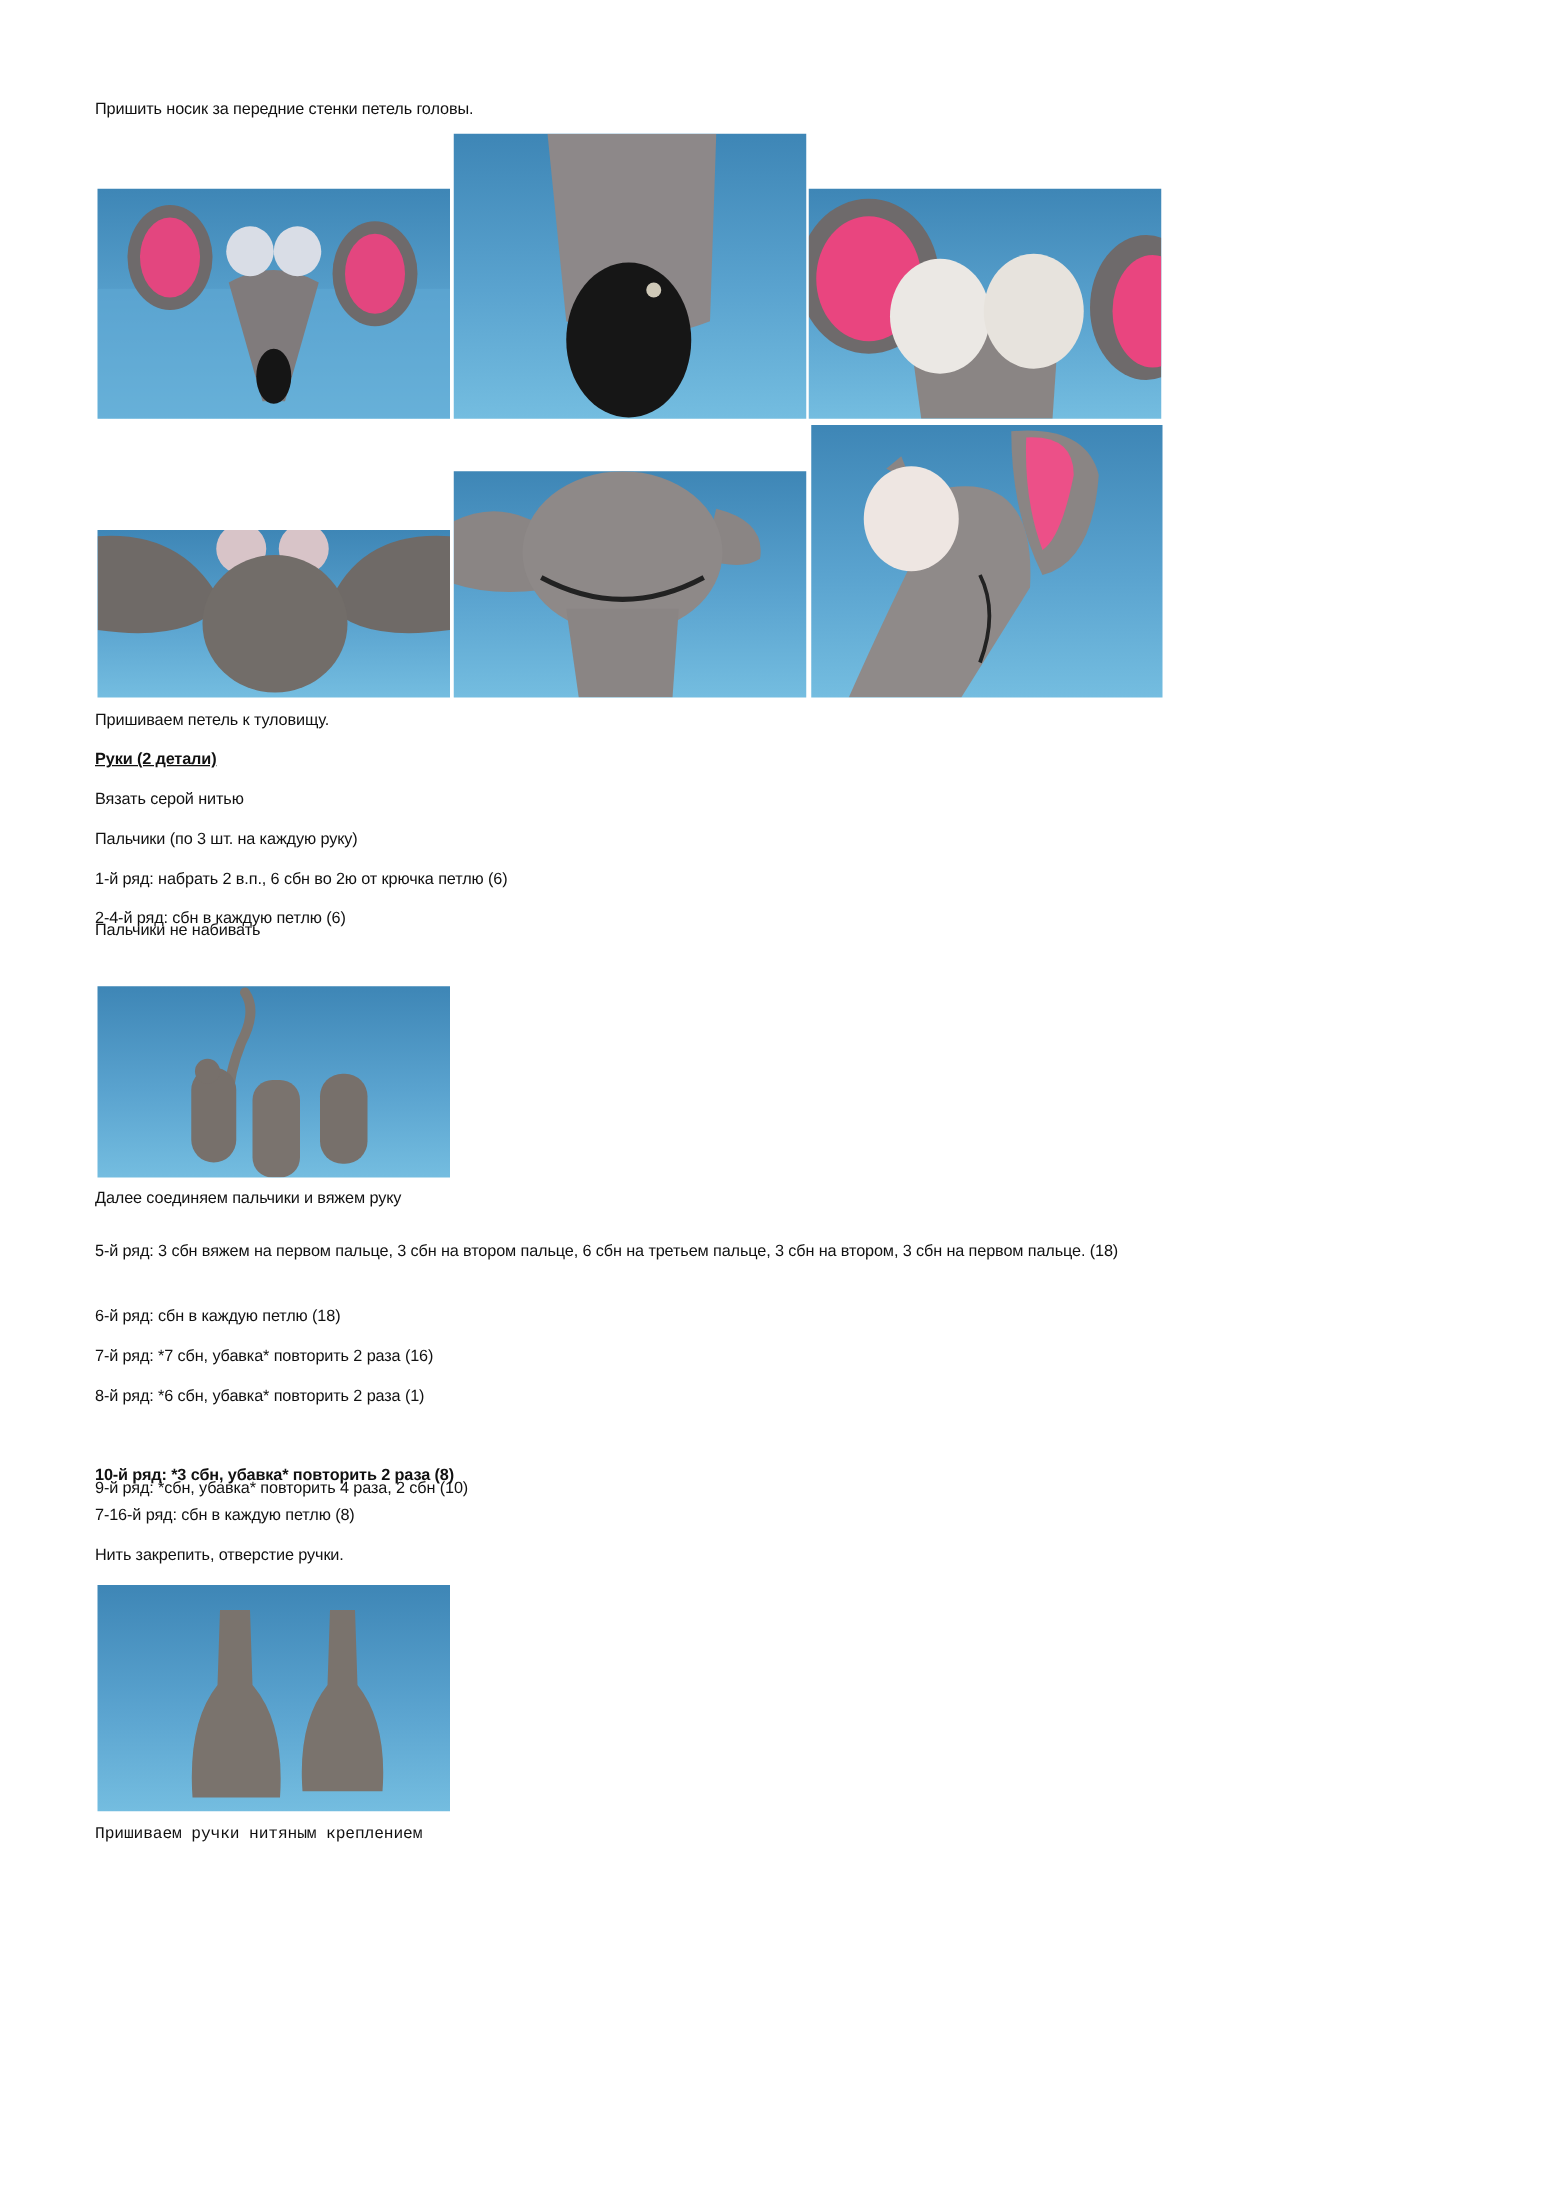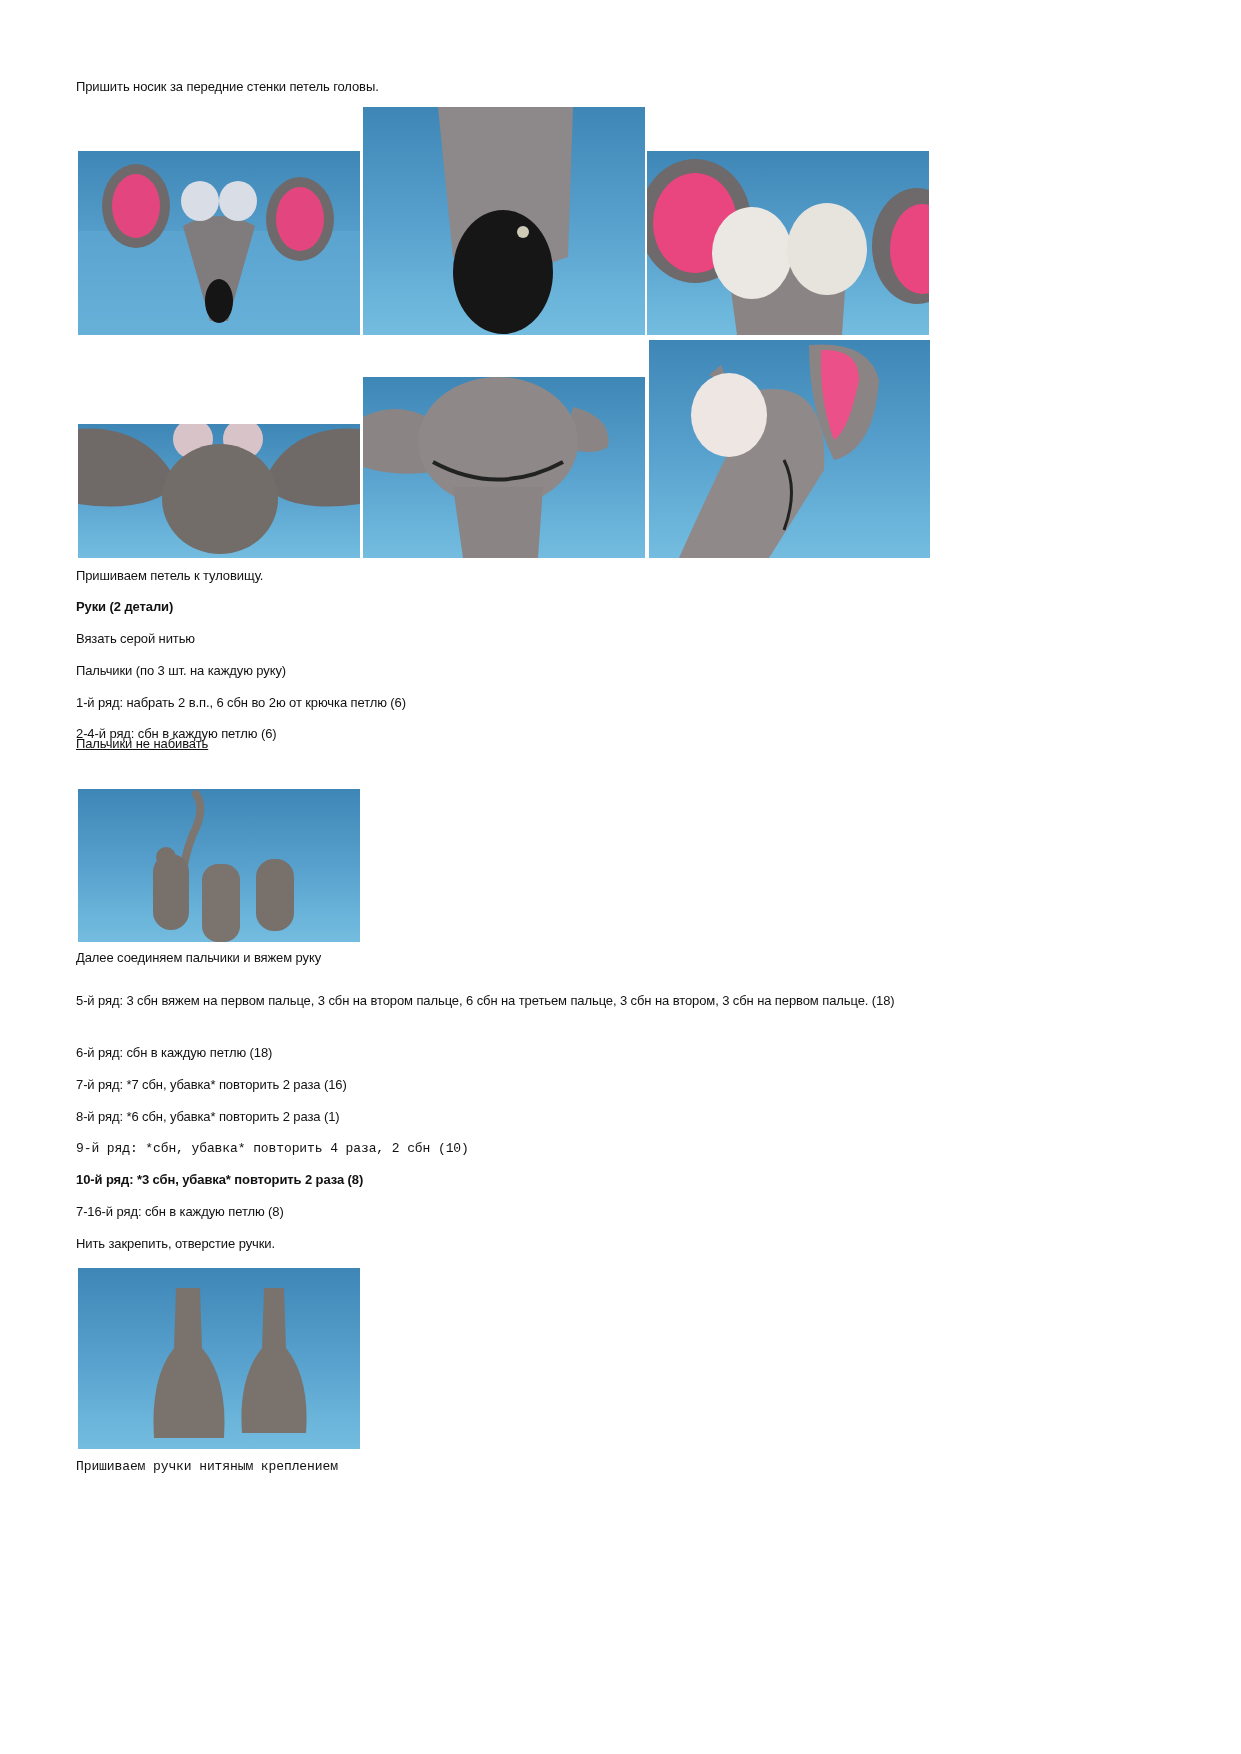--- a/index.html
+++ b/index.html
@@ -5,21 +5,21 @@
     html, body { margin: 0; padding: 0; background: #ffffff; }
     body {
       width: 1241px; height: 1754px; position: relative; overflow: hidden;
       font-family: "Liberation Sans", "DejaVu Sans", sans-serif;
       color: #111111;
     }
     .line {
       position: absolute; left: 76px; font-size: 13px; line-height: 24px;
       white-space: nowrap; letter-spacing: -0.1px;
     }
-    .line.bold { font-weight: bold; }
+    .line.bold { font-weight: bold; text-decoration: underline; }
     .wrap { white-space: normal; width: 1070px; line-height: 32px; margin-top: 11px; }
     .photo {
       position: absolute; overflow: hidden;
       background: linear-gradient(180deg, #3e86b6 0%, #5aa3cf 55%, #74bde0 100%);
     }
     .photo svg { display: block; width: 100%; height: 100%; }
   </style>
 </head>
 <body>
 
@@ -85,38 +85,38 @@
     <path d="M135 120 Q150 150 135 190" stroke="#222" stroke-width="3" fill="none"></path>
   </svg>
 </div>
 
 <div class="line" style="top:564px;">Пришиваем петель к туловищу.</div>
 <div class="line bold" style="top:595px;">Руки (2 детали)</div>
 <div class="line" style="top:627px;">Вязать серой нитью</div>
 <div class="line" style="top:659px;">Пальчики (по 3 шт. на каждую руку)</div>
 <div class="line" style="top:691px;">1-й ряд: набрать 2 в.п., 6 сбн во 2ю от крючка петлю (6)</div>
 <div class="line" style="top:722px;">2-4-й ряд: сбн в каждую петлю (6)</div>
-<div class="line" style="top:732px;text-decoration:underline;">Пальчики не набивать</div>
+<div class="line" style="top:732px;">Пальчики не набивать</div>
 
 <div class="photo" style="left:78px; top:789px; width:282px; height:153px;">
   <svg viewBox="0 0 282 153" preserveAspectRatio="none">
     <path d="M118 5 Q128 20 115 45 Q105 70 105 90" stroke="#7d7670" stroke-width="8" fill="none" stroke-linecap="round"></path>
     <rect x="75" y="65" width="36" height="76" rx="18" fill="#77706b"></rect>
     <ellipse cx="88" cy="68" rx="10" ry="10" fill="#77706b"></ellipse>
     <rect x="124" y="75" width="38" height="78" rx="16" fill="#7a736e"></rect>
     <rect x="178" y="70" width="38" height="72" rx="18" fill="#77706b"></rect>
   </svg>
 </div>
 
 <div class="line" style="top:946px;">Далее соединяем пальчики и вяжем руку</div>
 <div class="line wrap" style="top:974px;">5-й ряд: 3 сбн вяжем на первом пальце, 3 сбн на втором пальце, 6 сбн на третьем пальце, 3 сбн на втором, 3 сбн на первом пальце. (18)</div>
 <div class="line" style="top:1041px;">6-й ряд: сбн в каждую петлю (18)</div>
 <div class="line" style="top:1073px;">7-й ряд: *7 сбн, убавка* повторить 2 раза (16)</div>
 <div class="line" style="top:1105px;">8-й ряд: *6 сбн, убавка* повторить 2 раза (1)</div>
-<div class="line" style="top:1137px;font-family:Liberation Mono, monospace;">9-й ряд: *сбн, убавка* повторить 4 раза, 2 сбн (10)</div>
+<div class="line" style="top:1178px;">9-й ряд: *сбн, убавка* повторить 4 раза, 2 сбн (10)</div>
 <div class="line" style="top:1168px;font-weight:bold;">10-й ряд: *3 сбн, убавка* повторить 2 раза (8)</div>
 <div class="line" style="top:1200px;">7-16-й ряд: сбн в каждую петлю (8)</div>
 <div class="line" style="top:1232px;">Нить закрепить, отверстие ручки.</div>
 
 <div class="photo" style="left:78px; top:1268px; width:282px; height:181px;">
   <svg viewBox="0 0 282 181" preserveAspectRatio="none">
     <path d="M98 20 L122 20 L124 80 Q150 110 146 170 L76 170 Q72 110 96 80 Z" fill="#7a736d"></path>
     <path d="M186 20 L206 20 L208 80 Q232 110 228 165 L164 165 Q160 110 184 80 Z" fill="#7a736d"></path>
   </svg>
 </div>

